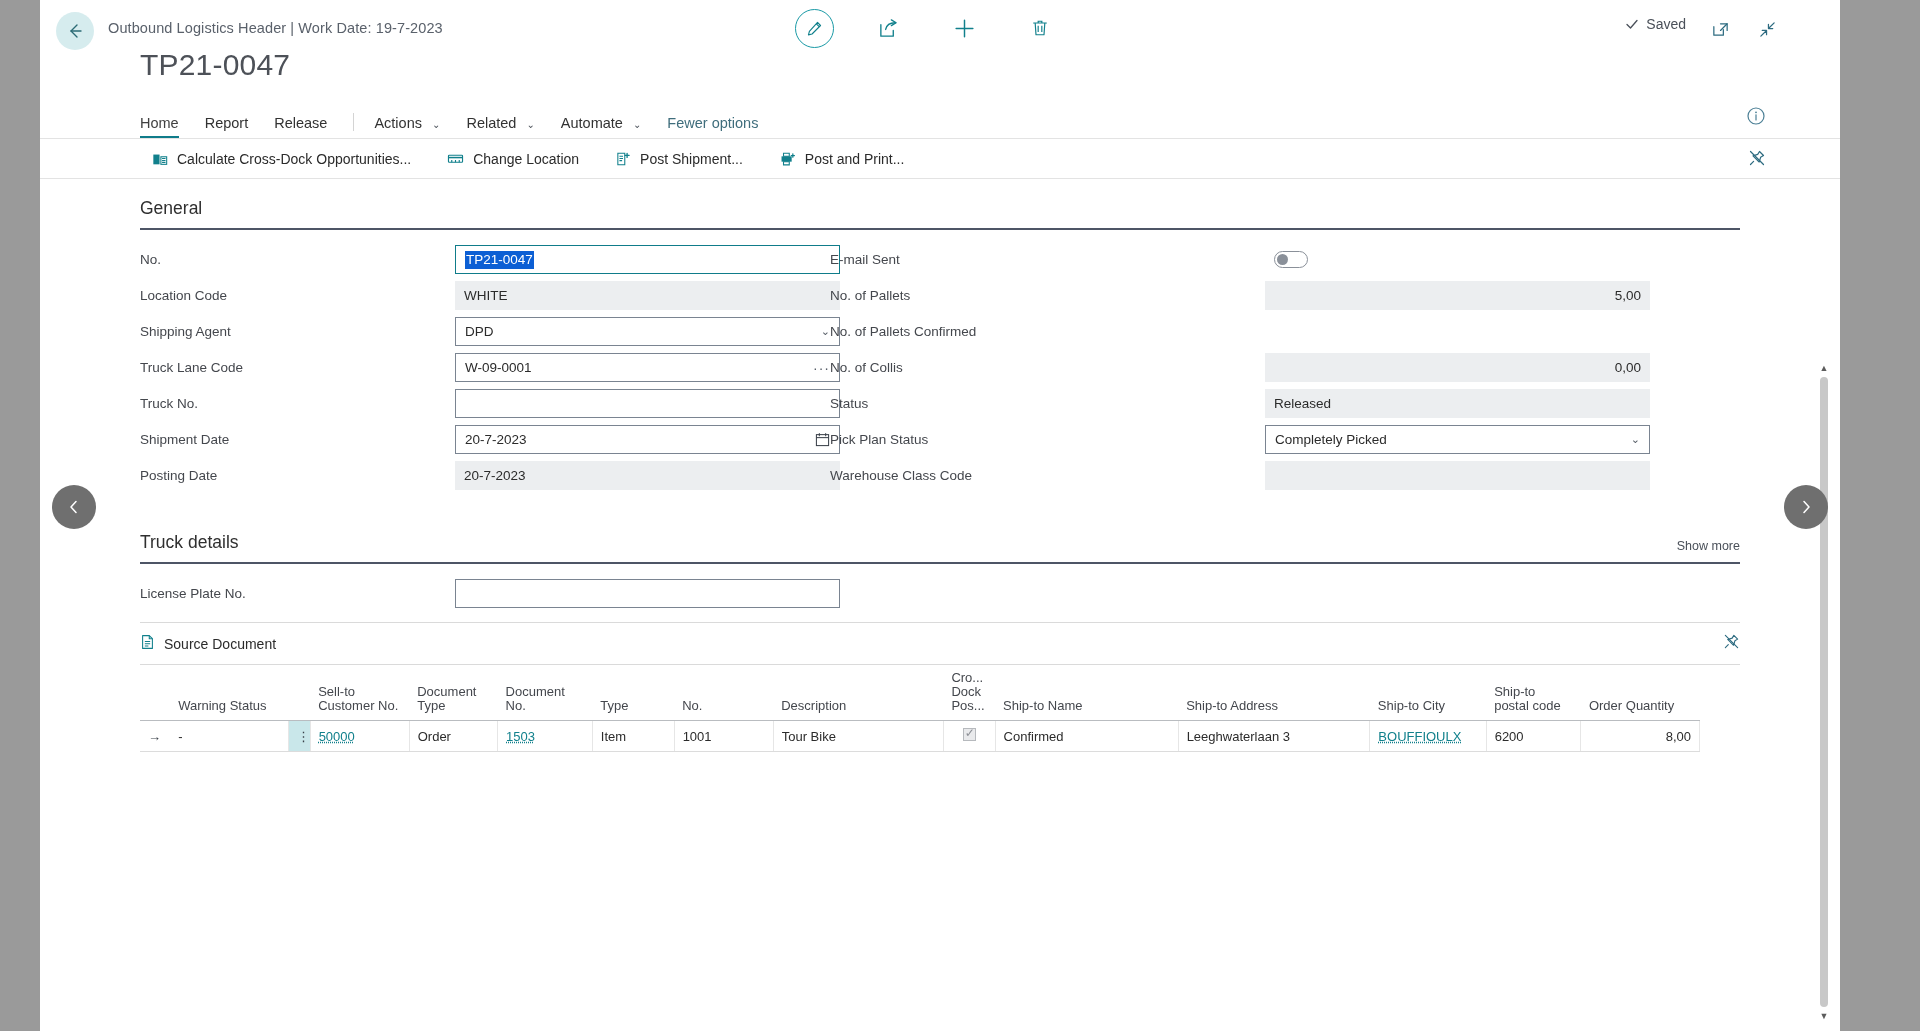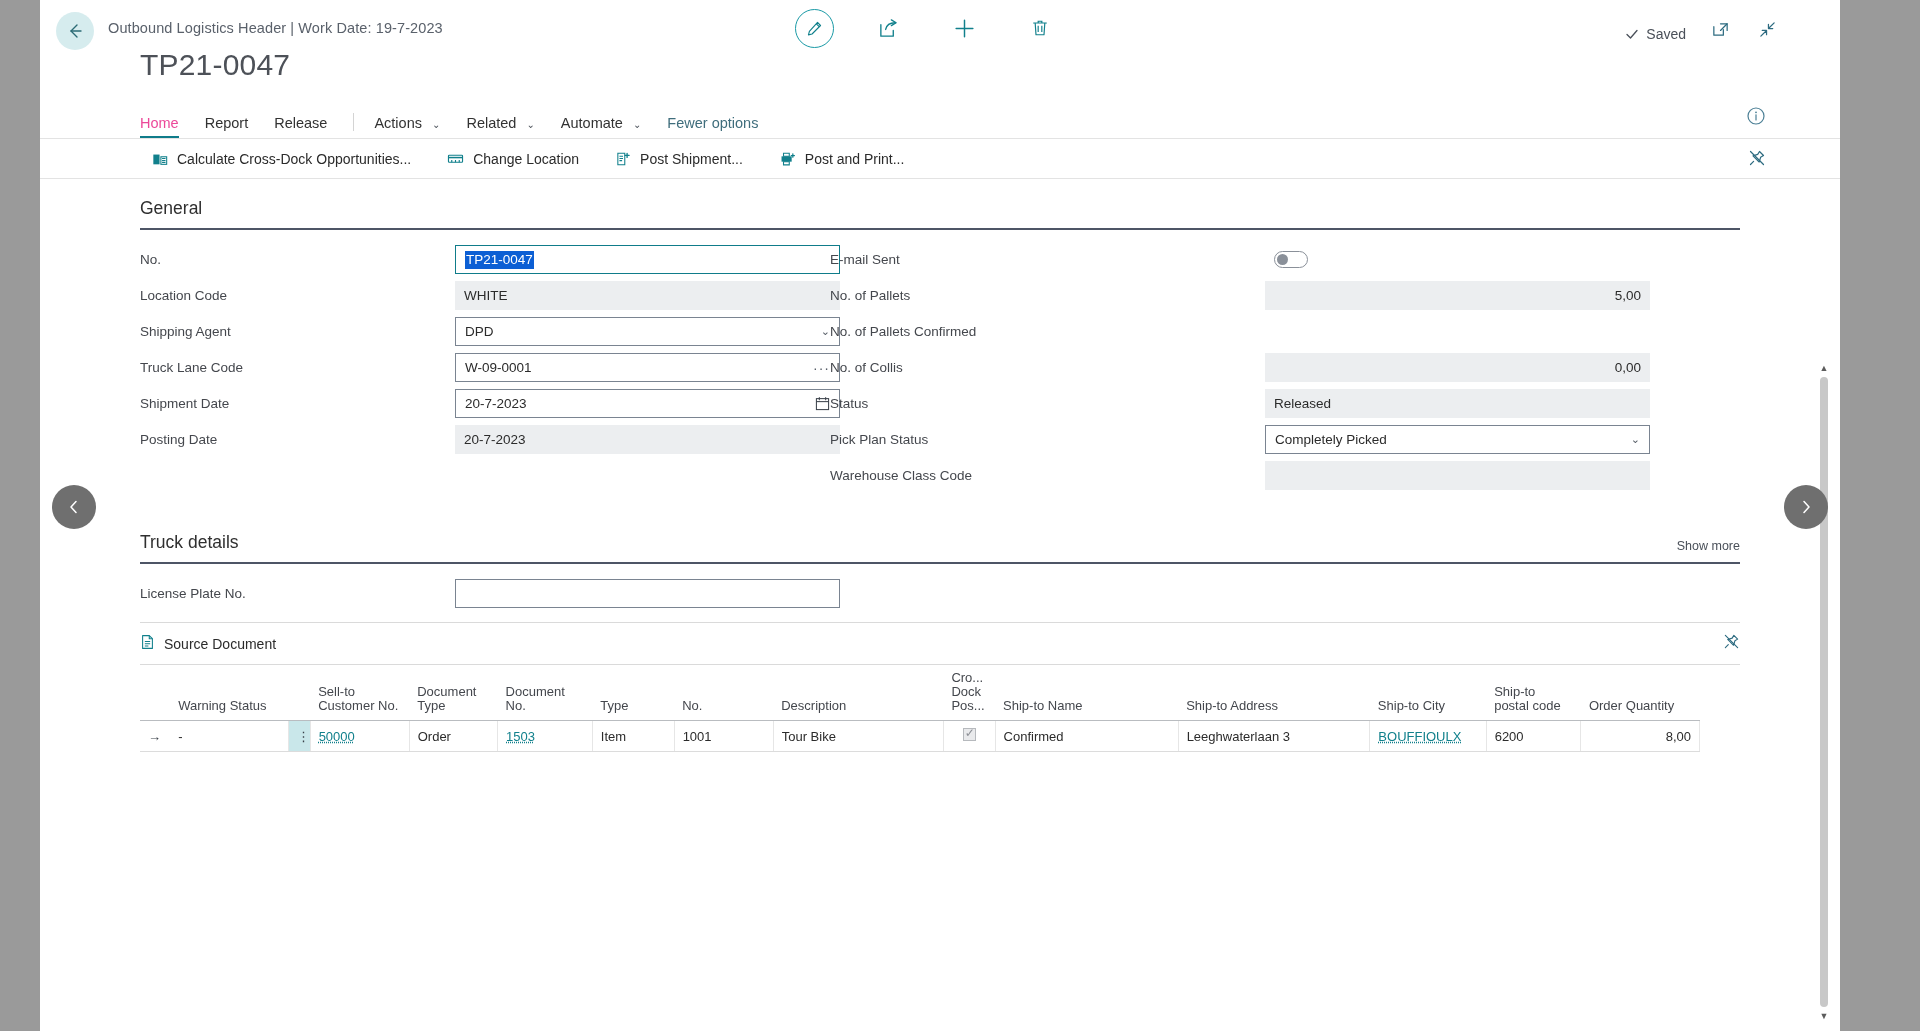--- a/index.html
+++ b/index.html
@@ -27,39 +27,39 @@
     position:absolute; left:68px; top:20px;
     font-size:14.5px; color:#5a616b; letter-spacing:.1px; white-space:nowrap;
   }
   .center-icons{
     position:absolute; left:755px; top:6px; display:flex; align-items:center; gap:32px;
   }
   .icn{ width:44px; height:44px; display:flex; align-items:center; justify-content:center;
         cursor:pointer; color:#11808c;}
   .icn.circled{ border:1.4px solid #1a9aa6; border-radius:50%; width:39px; height:39px; }
   .right-status{
-    position:absolute; right:60px; top:16px; display:flex; align-items:flex-end; gap:21px;
+    position:absolute; right:60px; top:16px; display:flex; align-items:flex-start; gap:21px;
   }
   .saved{ display:flex; align-items:center; gap:7px; font-size:14px; color:#4a5059; cursor:pointer;}
   .right-status .icn{ color:#2d6b80; width:26px; height:26px;}
   
   .doc-title{
     position:absolute; left:100px; top:48px;
     font-size:30px; font-weight:400; color:#4d5158; letter-spacing:.2px;
   }
   
   .ribbon{
     position:absolute; left:0; top:104px; right:0; height:34px;
     display:flex; align-items:flex-end; padding-left:100px;
   }
   .tab{
     font-size:14.5px; color:#323232; padding:0 0 7px 0; margin-right:26px;
     cursor:pointer; white-space:nowrap; position:relative;
   }
-  .tab.active{ color:#ec4899; }
+  .tab.active{ color:#404040; }
   .tab.active:after{
     content:""; position:absolute; left:0; right:0; bottom:0; height:2px; background:#0f7c8a;
   }
   .tab .chev{ margin-left:6px; font-size:10px; color:#4a5059; }
   .tab-sep{ width:1px; height:18px; background:#d4d4d4; margin:0 20px 7px 0; }
   .tab.muted{ color:#3f6d7c; }
   .info-circle{
     position:absolute; right:74px; top:106px; width:20px; height:20px; color:#4b7f95; cursor:pointer;
   }
   .ribbon-rule{ position:absolute; left:0; right:0; top:138px; height:1px; background:#e3e3e3; }
@@ -370,20 +370,25 @@
 
         <div class="frow">
           <span class="flabel">Truck Lane Code</span>
           <span class="dots"></span>
           <span class="fval editable">
             <span>W-09-0001</span>
             <span class="ellip">···</span>
           </span>
         </div>
 
+        <div class="frow">
+          <span class="flabel">Truck No.</span>
+          <span class="dots"></span>
+          <span class="fval editable"></span>
+        </div>
 
         <div class="frow">
           <span class="flabel">Shipment Date</span>
           <span class="dots"></span>
           <span class="fval editable">
             <span>20-7-2023</span>
             <span class="cal">
               <svg width="15" height="15" viewBox="0 0 16 16" fill="none" stroke="#3a4049" stroke-width="1.1">
                 <rect x="1.5" y="2.8" width="13" height="11.7"></rect>
                 <path d="M1.5 6 H14.5"></path>

